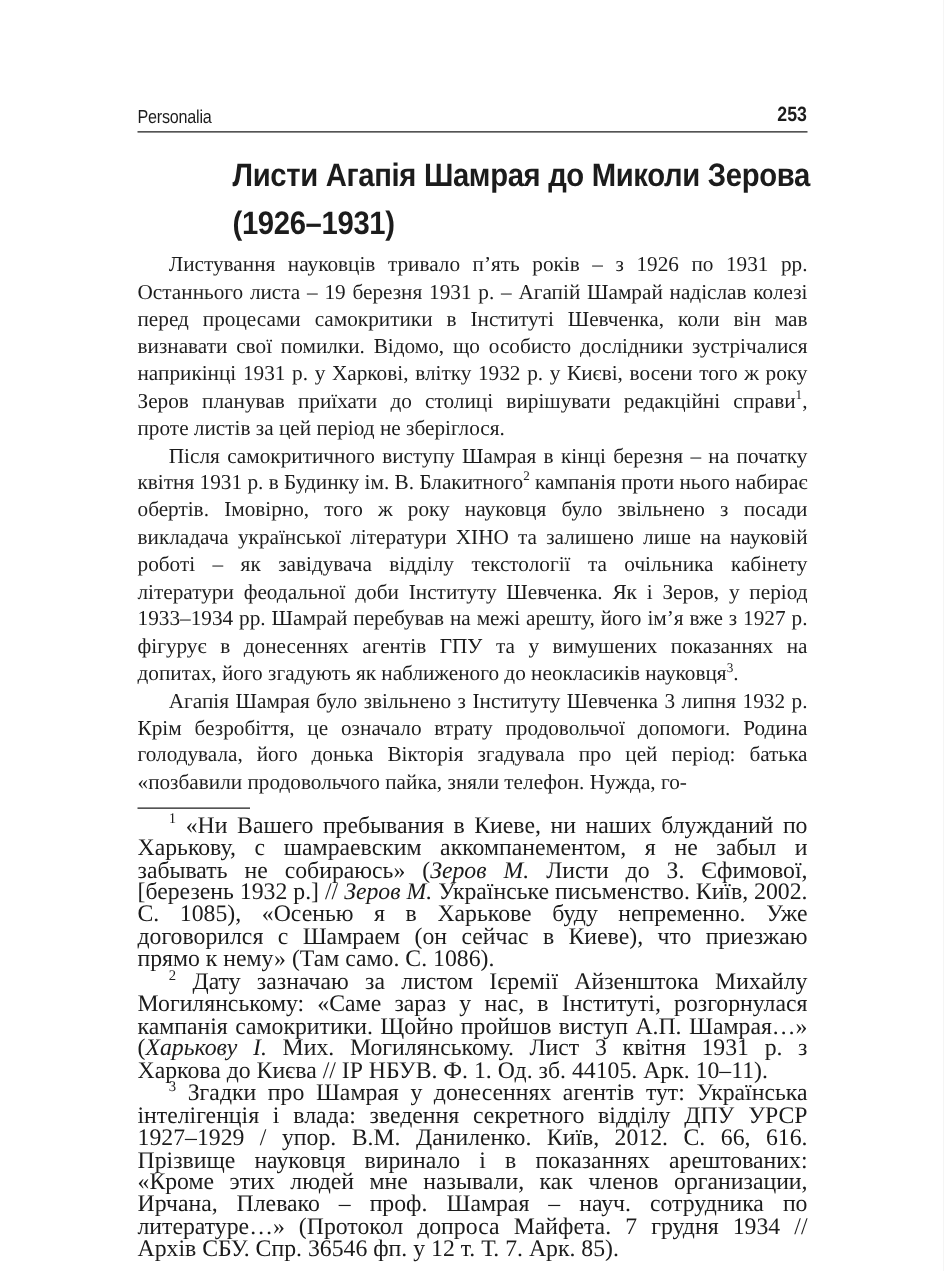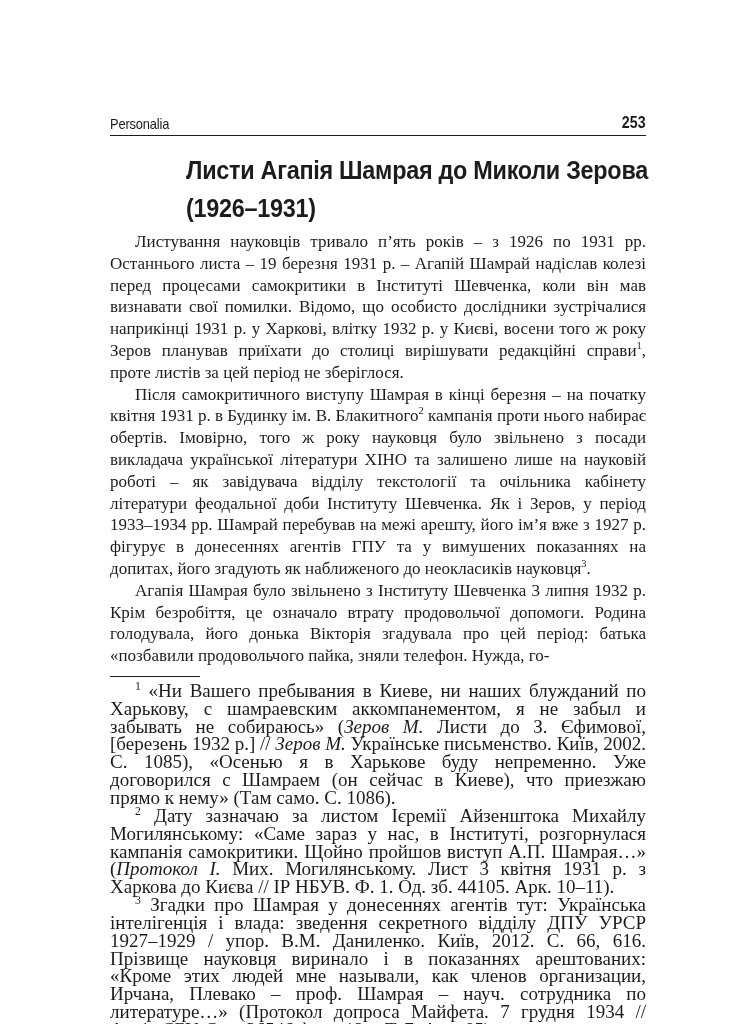--- a/index.html
+++ b/index.html
@@ -15,21 +15,21 @@
   .inner {
     position: absolute;
     left: 110px;
     top: 0;
     width: 536px;
   }
   .running-header {
     display: flex;
     justify-content: space-between;
     align-items: flex-end;
-    padding-top: 113px;
+    padding-top: 83px;
     font-family: "Liberation Sans", sans-serif;
     font-size: 15px;
   }
   .head-left {
     display: inline-block;
     transform: scaleX(0.86);
     transform-origin: left bottom;
     letter-spacing: -0.2px;
   }
   .head-right {
@@ -106,18 +106,18 @@
     <div class="bodytext">
       <p><span>Листування науковців тривало п’ять років – з 1926 по 1931 рр. Останнього листа – 19 березня 1931 р. – Агапій Шамрай надіслав колезі перед процесами самокритики в Інституті Шевченка, коли він мав визнавати свої помилки. Відомо, що особисто дослідники зустрічалися наприкінці 1931 р. у Харкові, влітку 1932 р. у Києві, восени того ж року Зеров планував приїхати до столиці вирішувати редакційні справи</span><sup>1</sup><span>, проте листів за цей період не зберіглося.</span></p>
       <p><span>Після самокритичного виступу Шамрая в кінці березня – на початку квітня 1931 р. в Будинку ім. В. Блакитного</span><sup>2</sup><span> кампанія проти нього набирає обертів. Імовірно, того ж року науковця було звільнено з посади викладача української літератури ХІНО та залишено лише на науковій роботі – як завідувача відділу текстології та очільника кабінету літератури феодальної доби Інституту Шевченка. Як і Зеров, у період 1933–1934 рр. Шамрай перебував на межі арешту, його ім’я вже з 1927 р. фігурує в донесеннях агентів ГПУ та у вимушених показаннях на допитах, його згадують як наближеного до неокласиків науковця</span><sup>3</sup><span>.</span></p>
       <p><span>Агапія Шамрая було звільнено з Інституту Шевченка 3 липня 1932 р. Крім безробіття, це означало втрату продовольчої допомоги. Родина голодувала, його донька Вікторія згадувала про цей період: батька «позбавили продовольчого пайка, зняли телефон. Нужда, го-</span></p>
     </div>
 
     <hr class="fn-rule">
 
     <div class="footnotes">
       <p><sup>1</sup><span> «Ни Вашего пребывания в Киеве, ни наших блужданий по Харькову, с шамраевским аккомпанементом, я не забыл и забывать не собираюсь» (</span><i>Зеров М.</i><span> Листи до З. Єфимової, [березень 1932 р.] // </span><i>Зеров М.</i><span> Українське письменство. Київ, 2002. С. 1085), «Осенью я в Харькове буду непременно. Уже договорился с Шамраем (он сейчас в Киеве), что приезжаю прямо к нему» (Там само. С. 1086).</span></p>
-      <p><sup>2</sup><span> Дату зазначаю за листом Ієремії Айзенштока Михайлу Могилянському: «Саме зараз у нас, в Інституті, розгорнулася кампанія самокритики. Щойно пройшов виступ А.П. Шамрая…» (</span><i>Протокол І.</i><span> Мих. Могилянському. Лист 3 квітня 1931 р. з Харкова до Києва // ІР НБУВ. Ф. 1. Од. зб. 44105. Арк. 10–11).</span></p>
+      <p><sup>2</sup><span> Дату зазначаю за листом Ієремії Айзенштока Михайлу Могилянському: «Саме зараз у нас, в Інституті, розгорнулася кампанія самокритики. Щойно пройшов виступ А.П. Шамрая…» (</span><i>Харькову І.</i><span> Мих. Могилянському. Лист 3 квітня 1931 р. з Харкова до Києва // ІР НБУВ. Ф. 1. Од. зб. 44105. Арк. 10–11).</span></p>
       <p><sup>3</sup><span> Згадки про Шамрая у донесеннях агентів тут: Українська інтелігенція і влада: зведення секретного відділу ДПУ УРСР 1927–1929 / упор. В.М. Даниленко. Київ, 2012. С. 66, 616. Прізвище науковця виринало і в показаннях арештованих: «Кроме этих людей мне называли, как членов организации, Ирчана, Плевако – проф. Шамрая – науч. сотрудника по литературе…» (Протокол допроса Майфета. 7 грудня 1934 // Архів СБУ. Спр. 36546 фп. у 12 т. Т. 7. Арк. 85).</span></p>
     </div>
 
   </div>
 </div>
 
 </body></html>

